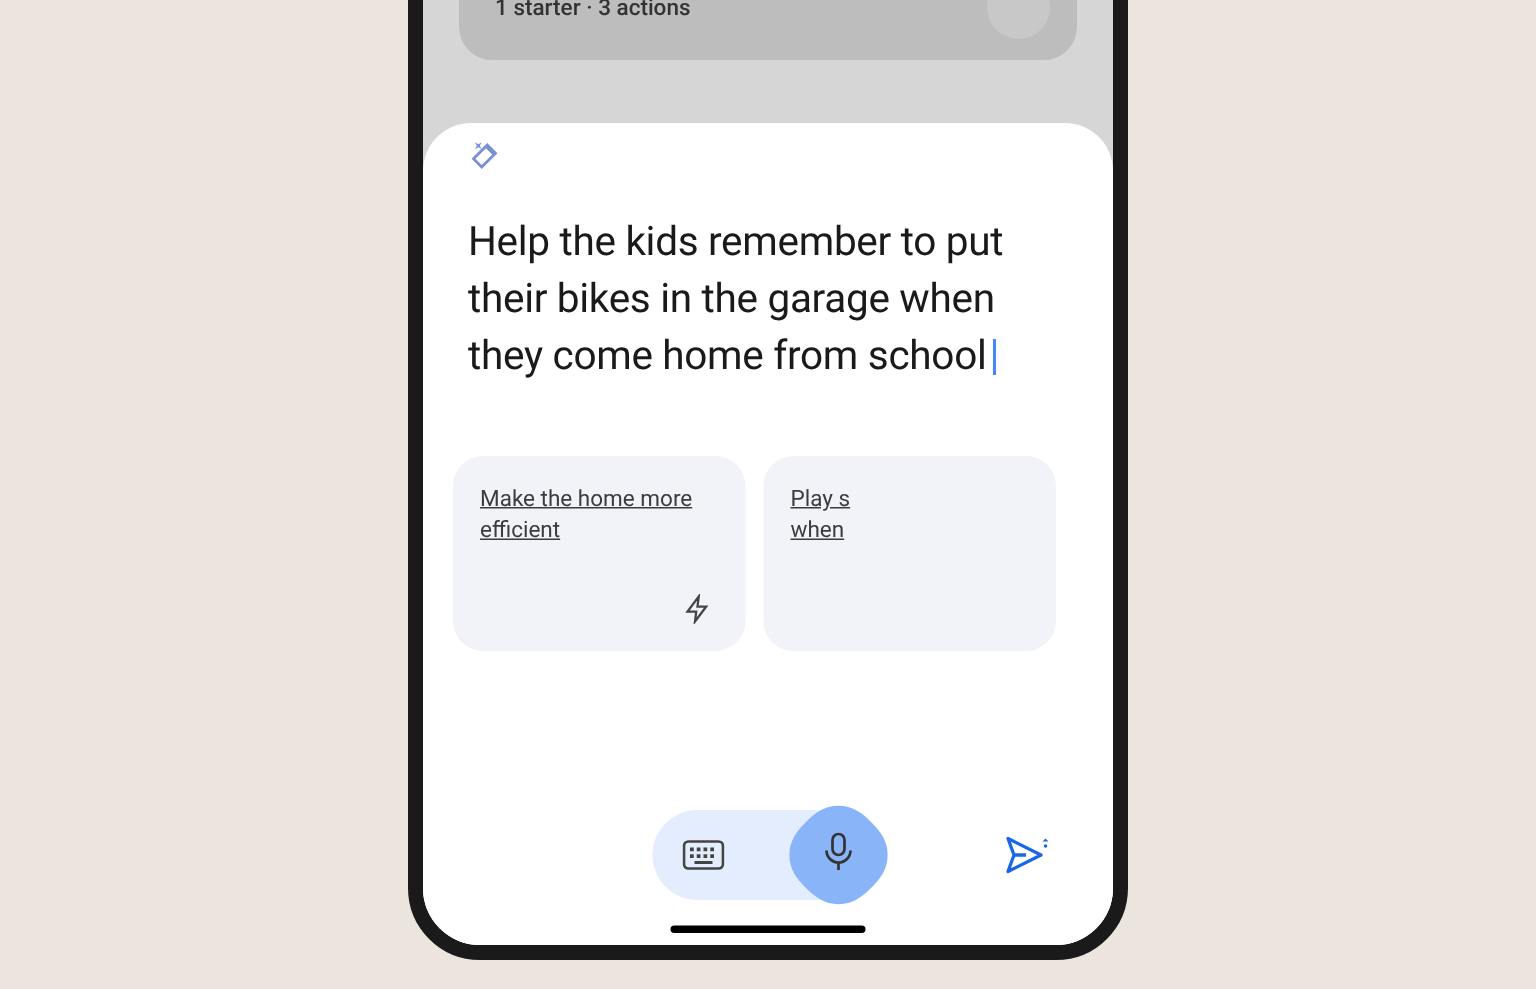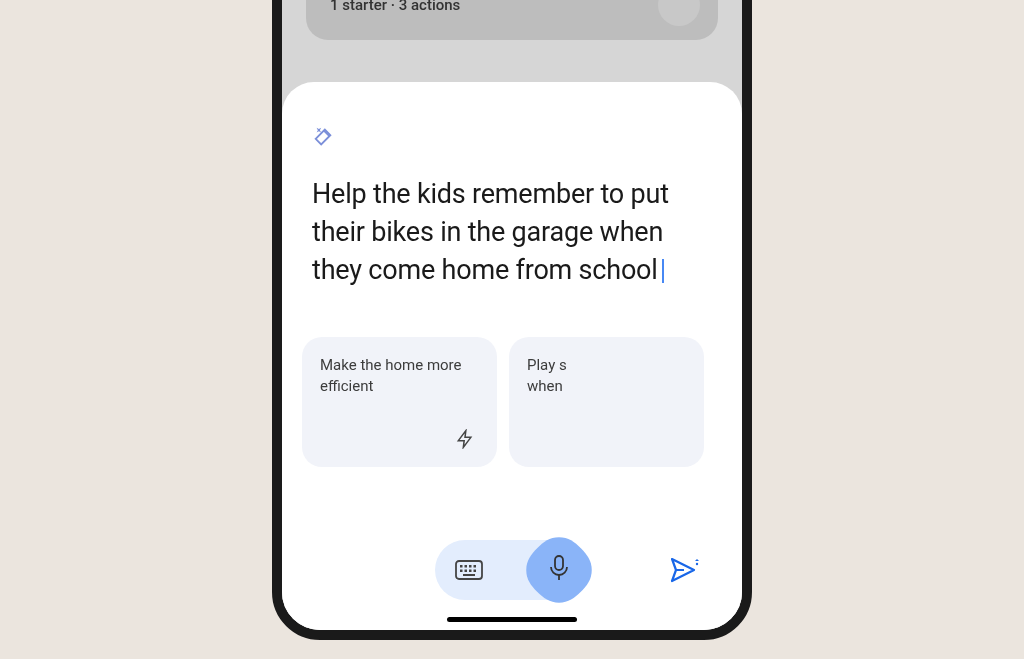--- a/index.html
+++ b/index.html
@@ -68,21 +68,21 @@
     }
     
     .sheet {
       position: absolute;
       top: 132px;
       left: 0;
       right: 0;
       bottom: 0;
       background: #ffffff;
       border-radius: 32px 32px 0 0;
-      padding: 44px 0 0 0;
+      padding: 11px 0 0 0;
     }
     
     .magic-icon {
       margin-left: 30px;
       margin-bottom: 24px;
     }
     
     .prompt-text {
       padding: 0 30px;
       font-size: 27px;
@@ -126,20 +126,21 @@
       display: flex;
       flex-direction: column;
       justify-content: space-between;
     }
     
     .suggestion-text {
       font-size: 15px;
       color: #3c3c3c;
       line-height: 1.4;
       font-weight: 400;
+      text-decoration: underline;
     }
     
     .suggestion-icon {
       position: absolute;
       bottom: 14px;
       right: 18px;
       width: 28px;
       height: 28px;
       display: flex;
       align-items: center;

